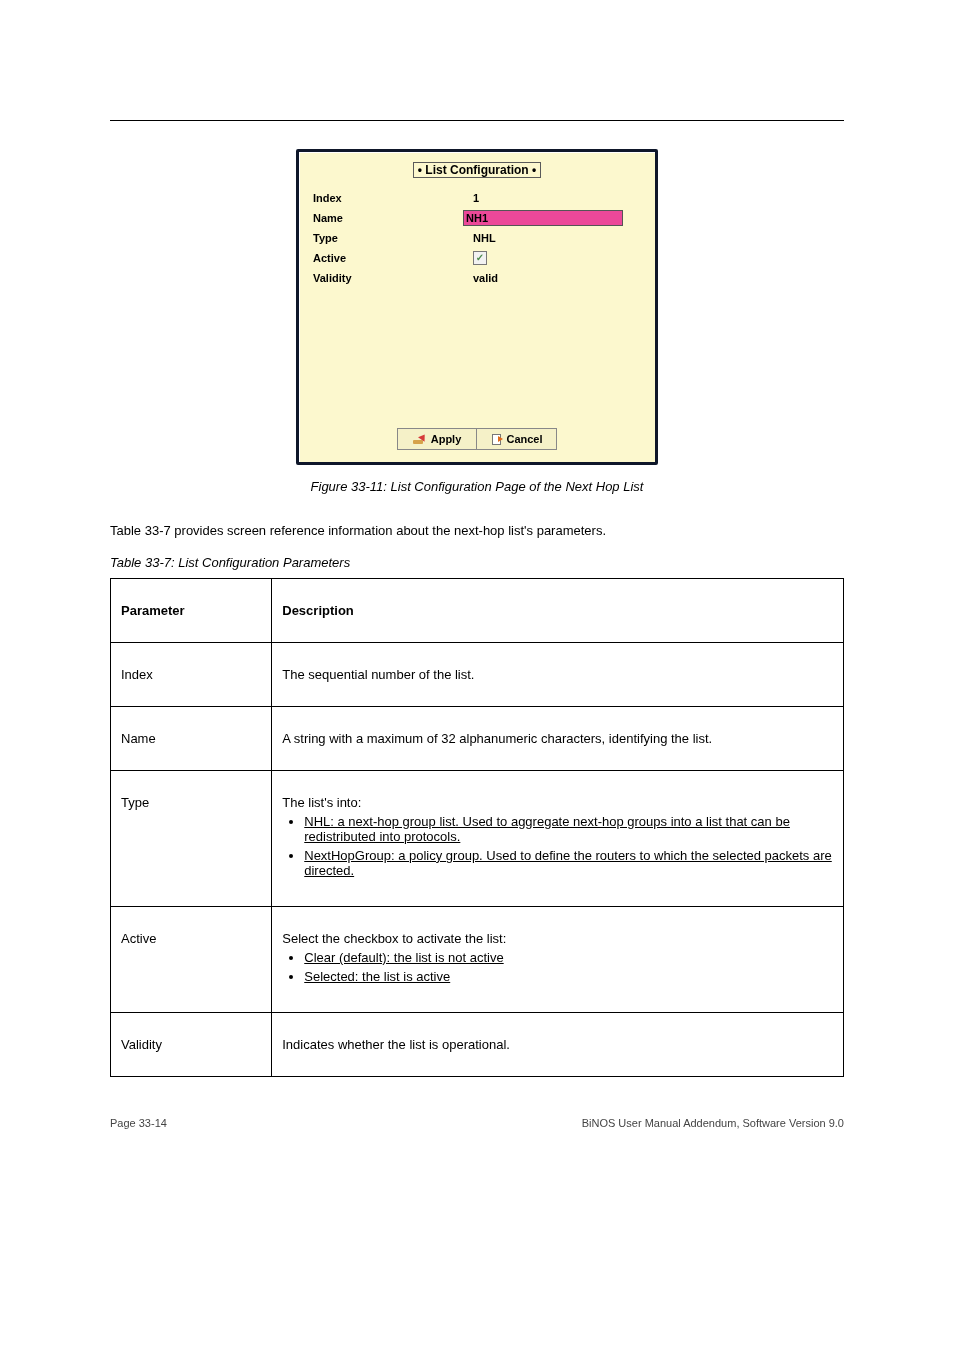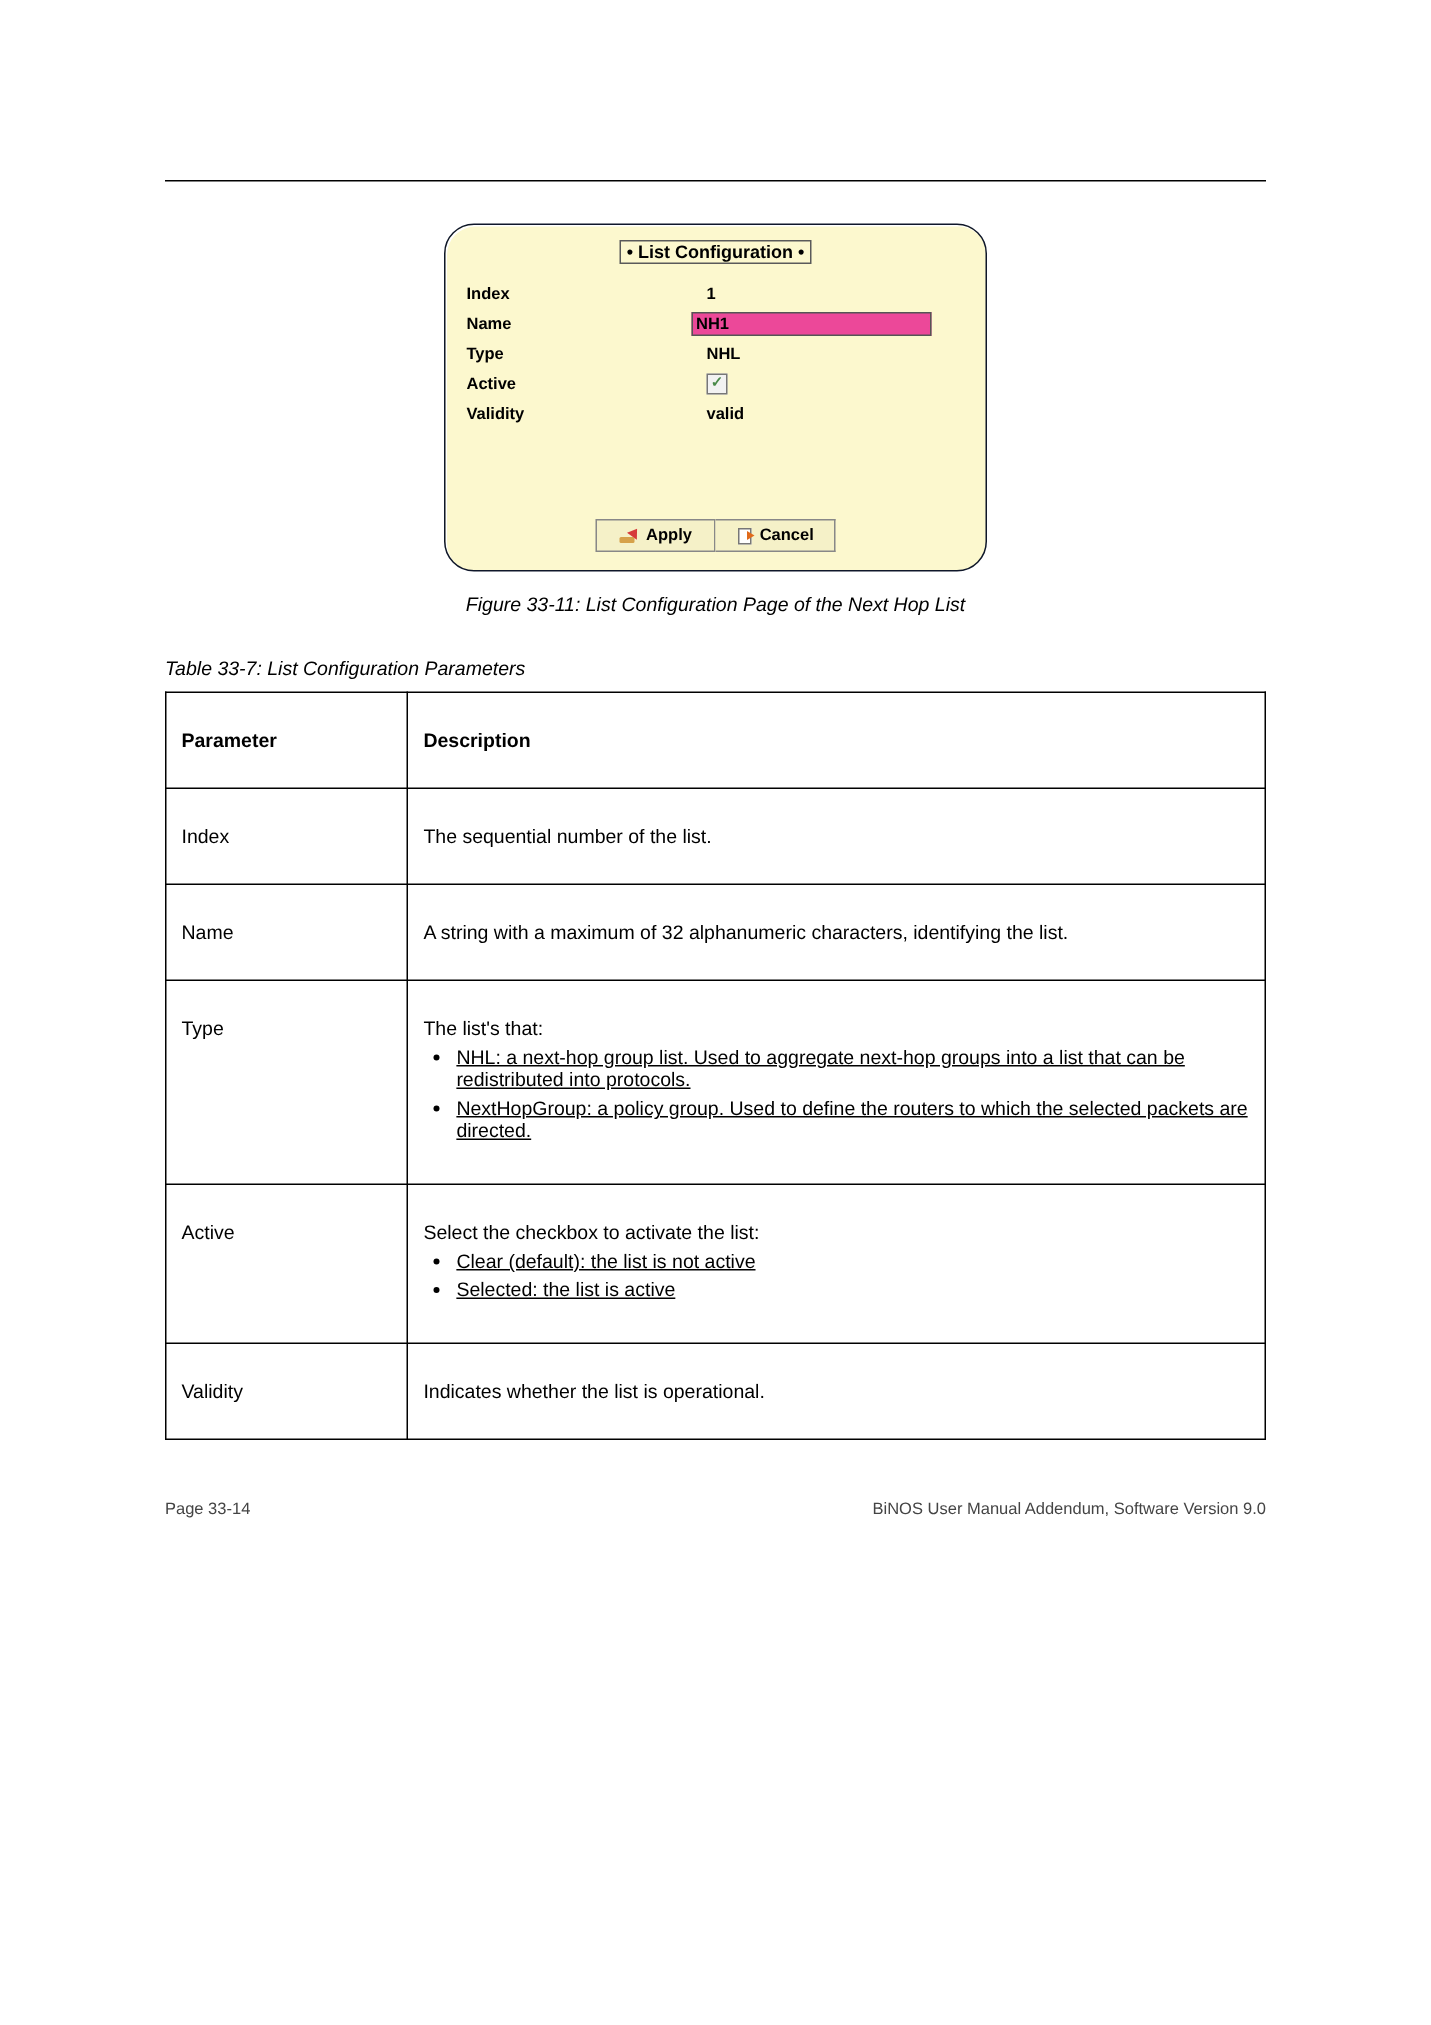--- a/index.html
+++ b/index.html
@@ -3,24 +3,24 @@
 <meta charset="utf-8">
 <style>
   * { box-sizing: border-box; margin: 0; padding: 0; }
   html, body { width: 954px; background: #fff; font-family: Arial, Helvetica, sans-serif; color: #000; }
   .page { width: 954px; padding: 120px 110px 60px 110px; }
   .header-line { display: flex; justify-content: space-between; font-size: 11px; color: #555; margin-bottom: 6px; }
   hr.topline { border: none; border-top: 1px solid #000; margin-bottom: 28px; }
 
   .figure-wrap { display: flex; justify-content: center; margin-bottom: 14px; }
   .dialog {
-    width: 362px; height: 232px;
+    width: 362px; height: 316px;
     background: #fcf8ce;
-    border: 1px solid #0f172a;
-    border-radius: 20px;
+    border: 3px solid #0f172a;
+    border-radius: 2px;
     position: relative;
     font-family: Arial, sans-serif;
     box-shadow: inset 1px 1px 0 #fff;
   }
   .dialog-title {
     position: absolute; top: 10px; left: 0; right: 0;
     text-align: center;
     font-size: 12px; font-weight: bold; color: #000;
   }
   .dialog-title-inner {
@@ -153,20 +153,21 @@
         <span class="dlg-btn">
           <span class="cancel-icon"></span>
           <span>Cancel</span>
         </span>
       </div>
     </div>
   </div>
 
   <div class="fig-caption">Figure 33-11: List Configuration Page of the Next Hop List</div>
 
+  <p class="para">Table 33-7 provides screen reference information about the next-hop list's parameters.</p>
 
   <div class="tab-caption">Table 33-7: List Configuration Parameters</div>
 
   <table class="params">
     <thead>
       <tr>
         <th style="width:22%;">Parameter</th>
         <th>Description</th>
       </tr>
     </thead>
@@ -175,21 +176,21 @@
         <td>Index</td>
         <td>The sequential number of the list.</td>
       </tr>
       <tr>
         <td>Name</td>
         <td>A string with a maximum of 32 alphanumeric characters, identifying the list.</td>
       </tr>
       <tr>
         <td>Type</td>
         <td>
-          <div>The list's that:</div>
+          <div>The list's into:</div>
           <ul class="cell-list">
             <li>NHL: a next-hop group list. Used to aggregate next-hop groups into a list that can be redistributed into protocols.</li>
             <li>NextHopGroup: a policy group. Used to define the routers to which the selected packets are directed.</li>
           </ul>
         </td>
       </tr>
       <tr>
         <td>Active</td>
         <td>
           <div>Select the checkbox to activate the list:</div>

